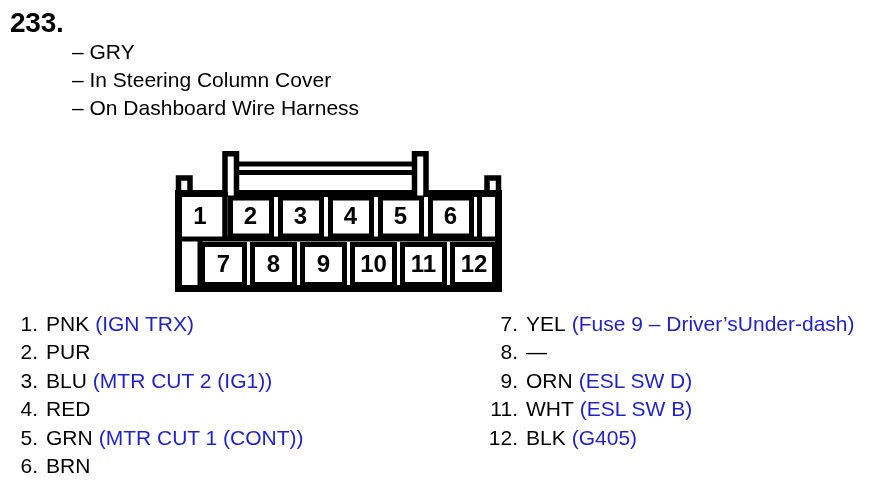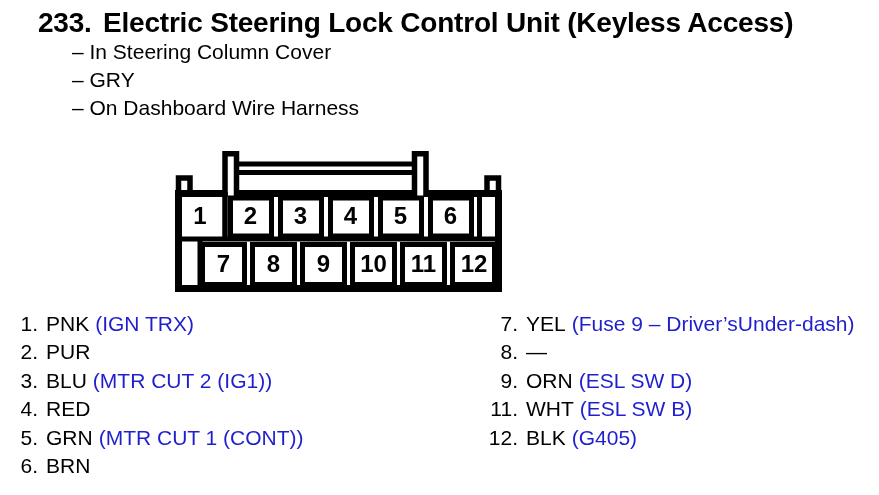--- a/index.html
+++ b/index.html
@@ -19,21 +19,20 @@
     position: absolute;
     top: 7px;
     left: 0;
     width: 781px;
     height: 34px;
     font-weight: bold;
     font-size: 28px;
     line-height: 32px;
     letter-spacing: -0.2px;
     white-space: nowrap;
-    margin-left: 28px;
   }
   .title-num  { position: absolute; left: 10px; top: 0; }
   .title-text { position: absolute; left: 75px; top: 0; }
 
   .attrs {
     position: absolute;
     top: 38px;
     left: 72px;
     font-size: 21px;
     line-height: 28px;
@@ -68,26 +67,25 @@
     flex: 0 0 38px;
   }
   .pin-wire   { margin-left: 8px; text-align: right; }
   .pin-signal { margin-left: 6px; color: var(--signal-blue, #1f1fce); }
 </style>
 </head>
 <body>
 
 <div class="title">
   <span class="title-num">233.</span>
-  <span class="title-text">Electric Steering Lock Control Unit (Keyless Access)</span>
 </div>
 
 <div class="attrs">
+  <div class="attr">– GRY</div>
   <div class="attr">– In Steering Column Cover</div>
-  <div class="attr">– GRY</div>
   <div class="attr">– On Dashboard Wire Harness</div>
 </div>
 
 <div class="connector-wrap">
   <svg width="335" height="152" viewBox="0 0 335 152">
 
     <rect x="64" y="19" width="180" height="8.5" fill="#ffffff" stroke="#000000" stroke-width="5"></rect>
 
     <rect x="6.5" y="33" width="11.5" height="15" fill="#ffffff" stroke="#000000" stroke-width="5.5"></rect>
     <rect x="315" y="33" width="11.5" height="15" fill="#ffffff" stroke="#000000" stroke-width="5.5"></rect>

